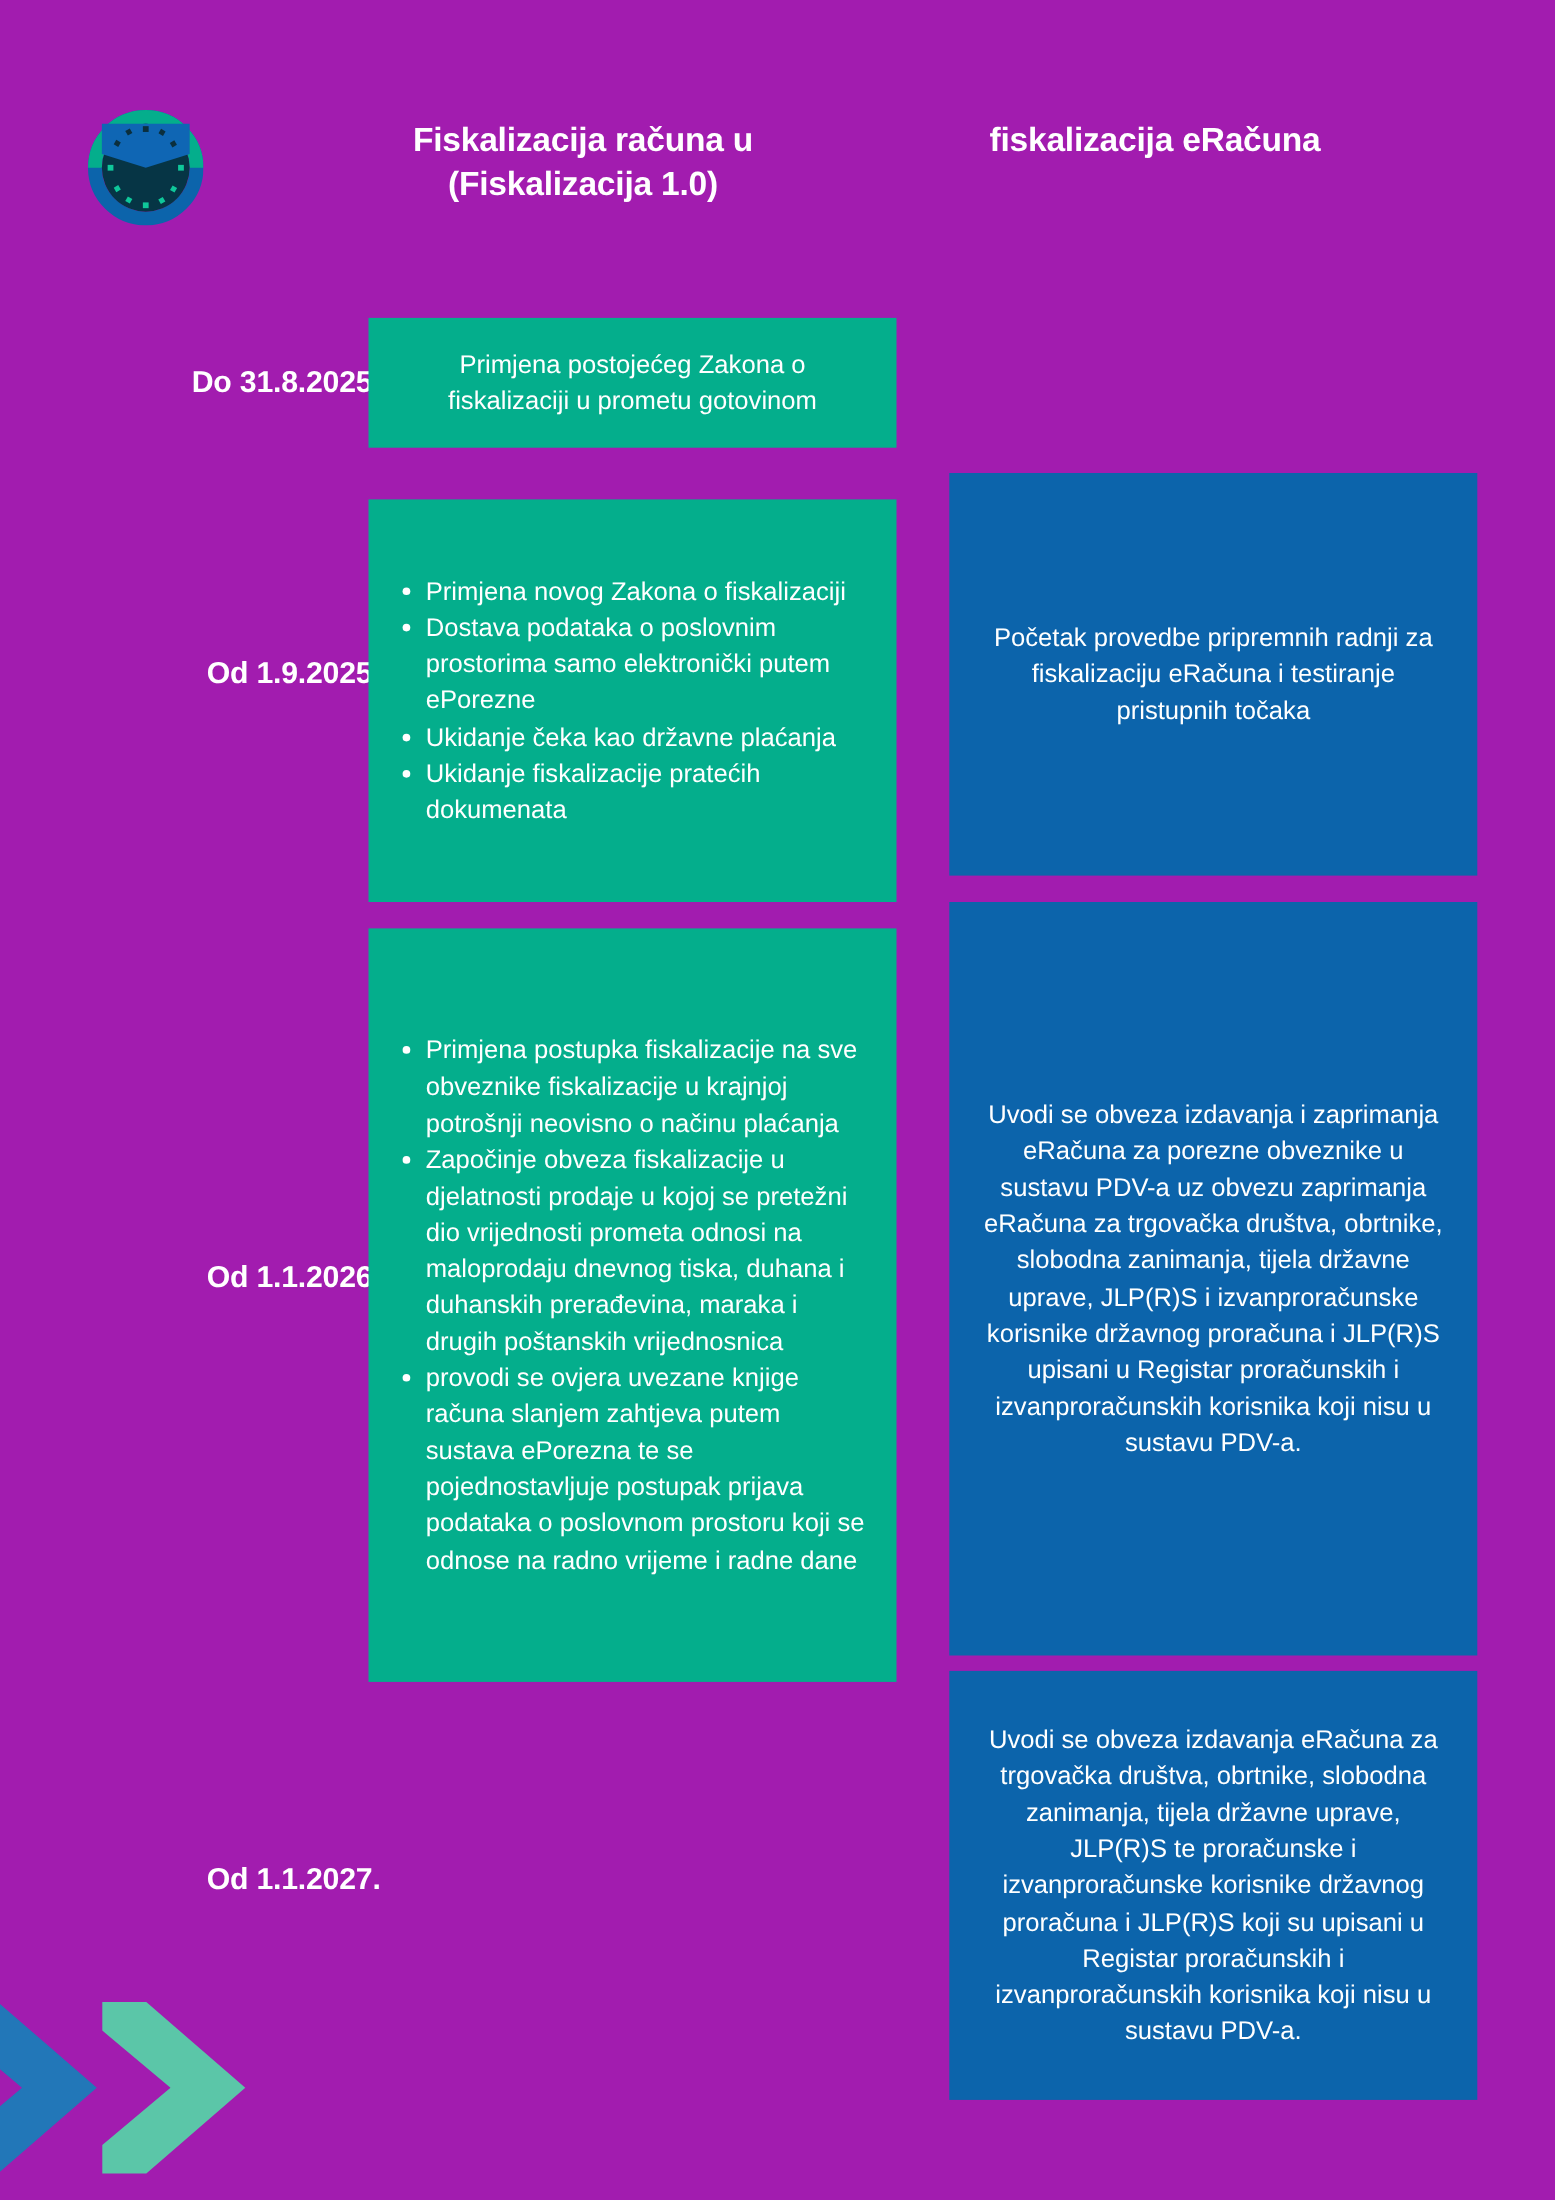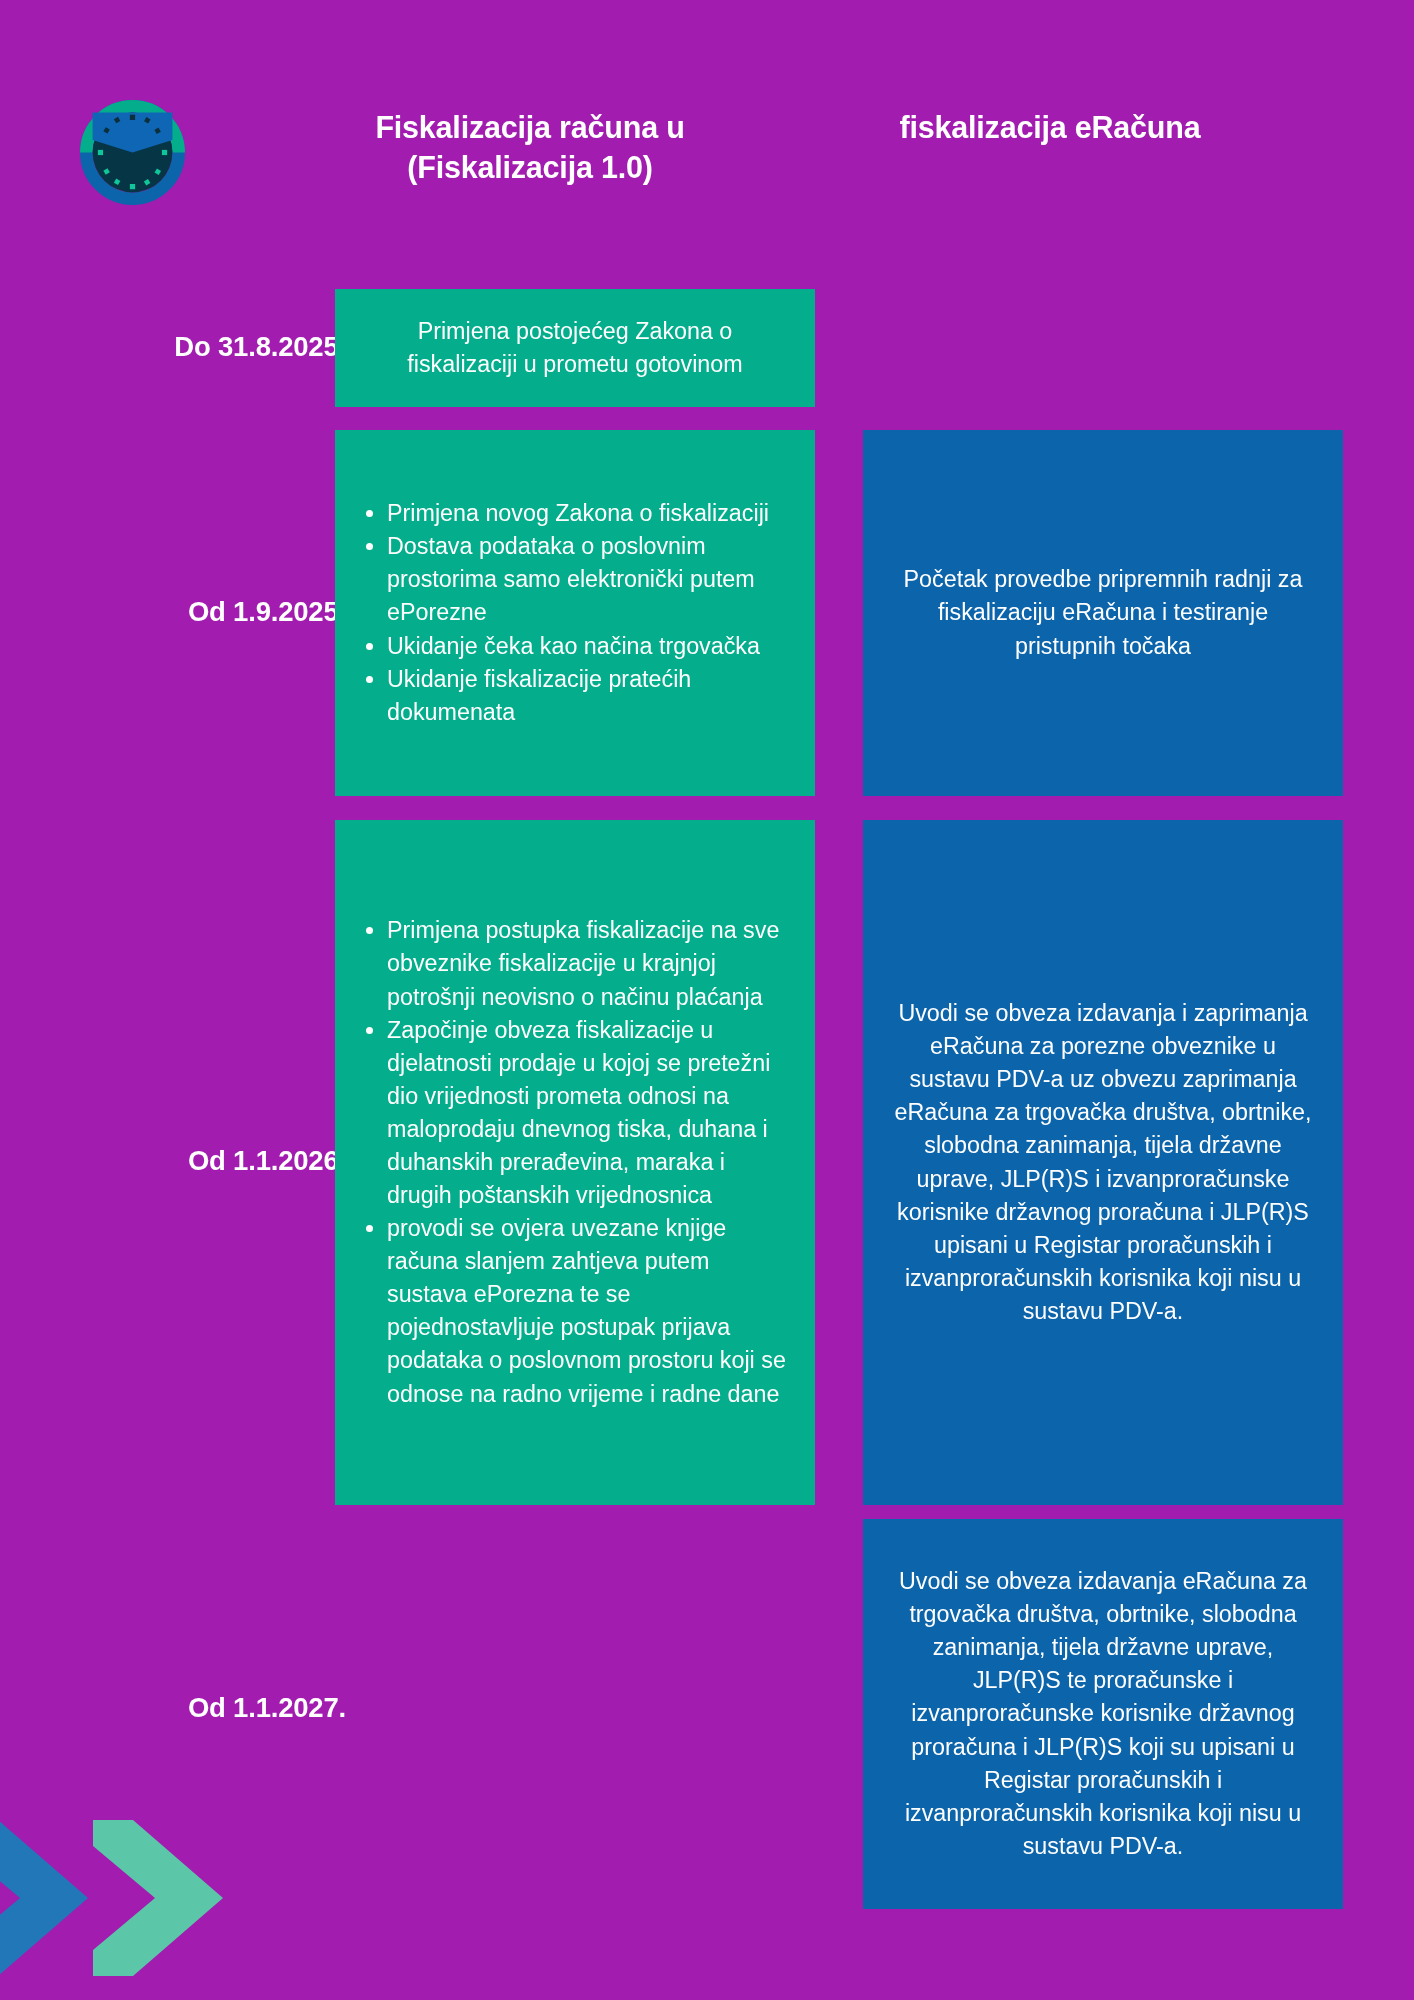--- a/index.html
+++ b/index.html
@@ -90,20 +90,21 @@
     justify-content: center;
     text-align: center;
     padding: 18px 30px;
   }
   .box.centered .inner { width: 100%; }
 
   .box.bullets {
     padding: 27px 22px 27px 18px;
     display: flex;
     align-items: center;
+    margin-top: 24px;
   }
   .box.bullets ul {
     list-style: none;
     width: 100%;
   }
   .box.bullets li {
     position: relative;
     padding-left: 34px;
     margin-bottom: 0px;
   }
@@ -184,21 +185,21 @@
     </div>
   </div>
 
   <div class="row" style="top:430px; height:366px;">
     <div class="date-cell" style="top:166px;">Od 1.9.2025.</div>
 
     <div class="box green bullets col-green" style="top:0px; height:366px;">
       <ul>
         <li>Primjena novog Zakona o fiskalizaciji</li>
         <li>Dostava podataka o poslovnim prostorima samo elektronički putem ePorezne</li>
-        <li>Ukidanje čeka kao načina trgovačka</li>
+        <li>Ukidanje čeka kao državne plaćanja</li>
         <li>Ukidanje fiskalizacije pratećih dokumenata</li>
       </ul>
     </div>
 
     <div class="box blue centered col-blue" style="top:0px; height:366px;">
       <div class="inner">Početak provedbe pripremnih radnji za fiskalizaciju eRačuna i testiranje pristupnih točaka</div>
     </div>
   </div>
 
   <div class="row" style="top:820px; height:685px;">

